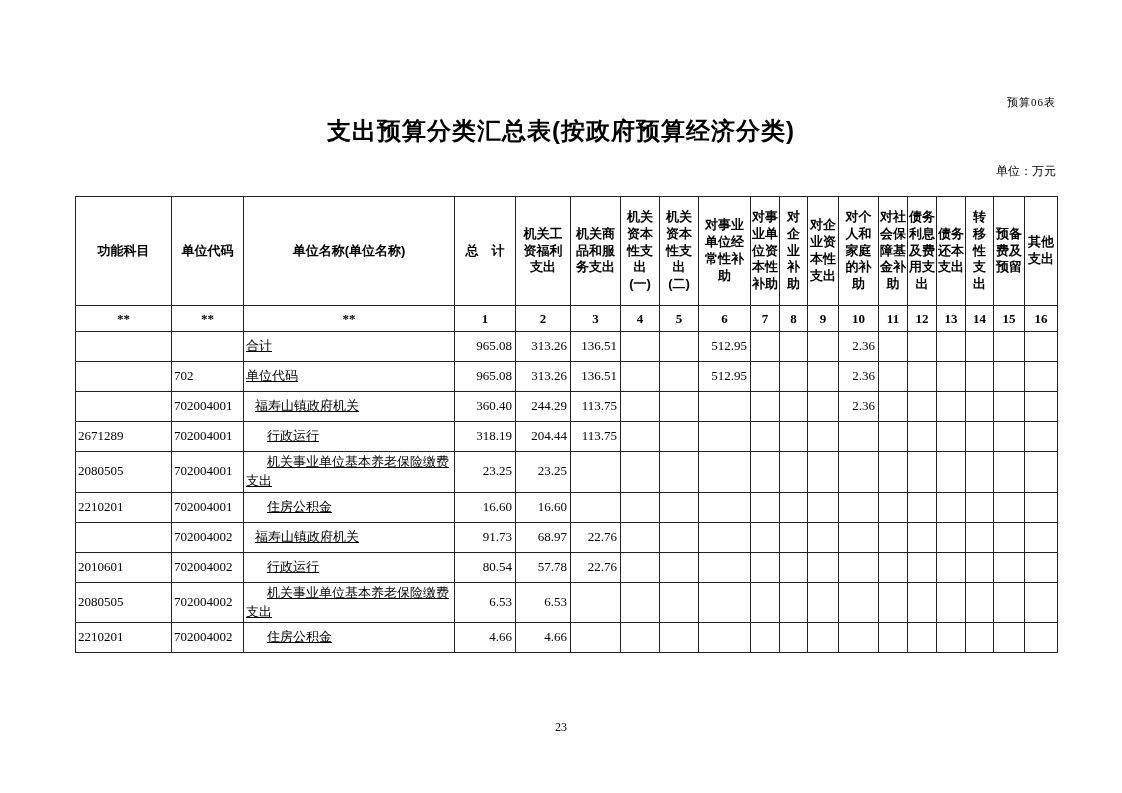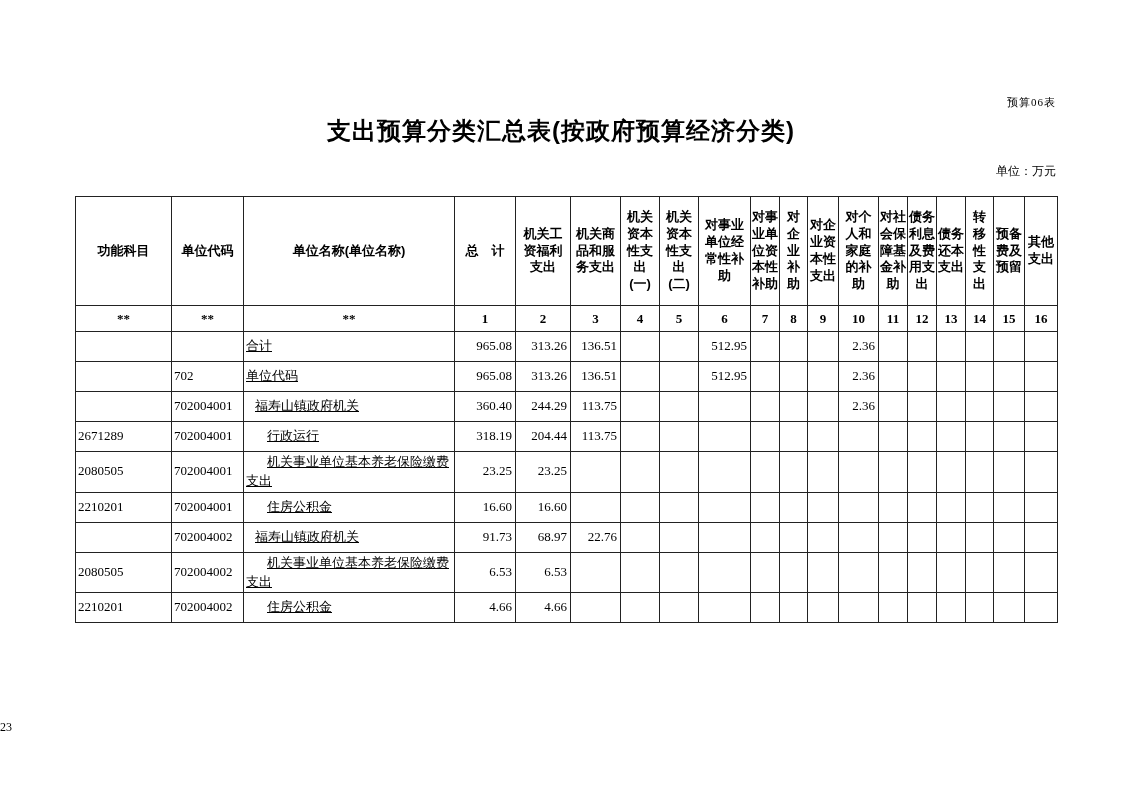--- a/index.html
+++ b/index.html
@@ -47,21 +47,21 @@
     padding: 1px 2px; line-height: 1.45;
   }
   td.func, td.unit { text-align: left; }
   td.name { text-align: left; text-decoration: underline; }
   td.name.indent-1 { text-indent: 9px; }
   td.name.indent-2 { text-indent: 21px; }
   td.val { text-align: right; padding-right: 3px; }
 
   .page-number {
     position: absolute; top: 720px; left: 0; width: 100%;
-    text-align: left; font-size: 12px;
+    text-align: center; font-size: 12px;
   }
 </style>
 </head>
 <body>
 
 <div class="corner-label">预算06表</div>
 
 <h1 class="doc-title">支出预算分类汇总表(按政府预算经济分类)</h1>
 
 <div class="unit-label">单位：万元</div>
@@ -317,20 +317,41 @@
         <td class="val"></td>
         <td class="val"></td>
         <td class="val"></td>
         <td class="val"></td>
         <td class="val"></td>
         <td class="val"></td>
         <td class="val"></td>
         <td class="val"></td>
       </tr>
       <tr>
+        <td class="func">2010601</td>
+        <td class="unit">702004002</td>
+        <td class="name indent-2">行政运行</td>
+        <td class="val">80.54</td>
+        <td class="val">57.78</td>
+        <td class="val">22.76</td>
+        <td class="val"></td>
+        <td class="val"></td>
+        <td class="val"></td>
+        <td class="val"></td>
+        <td class="val"></td>
+        <td class="val"></td>
+        <td class="val"></td>
+        <td class="val"></td>
+        <td class="val"></td>
+        <td class="val"></td>
+        <td class="val"></td>
+        <td class="val"></td>
+        <td class="val"></td>
+      </tr>
+      <tr>
         <td class="func">2080505</td>
         <td class="unit">702004002</td>
         <td class="name indent-2">机关事业单位基本养老保险缴费支出</td>
         <td class="val">6.53</td>
         <td class="val">6.53</td>
         <td class="val"></td>
         <td class="val"></td>
         <td class="val"></td>
         <td class="val"></td>
         <td class="val"></td>

